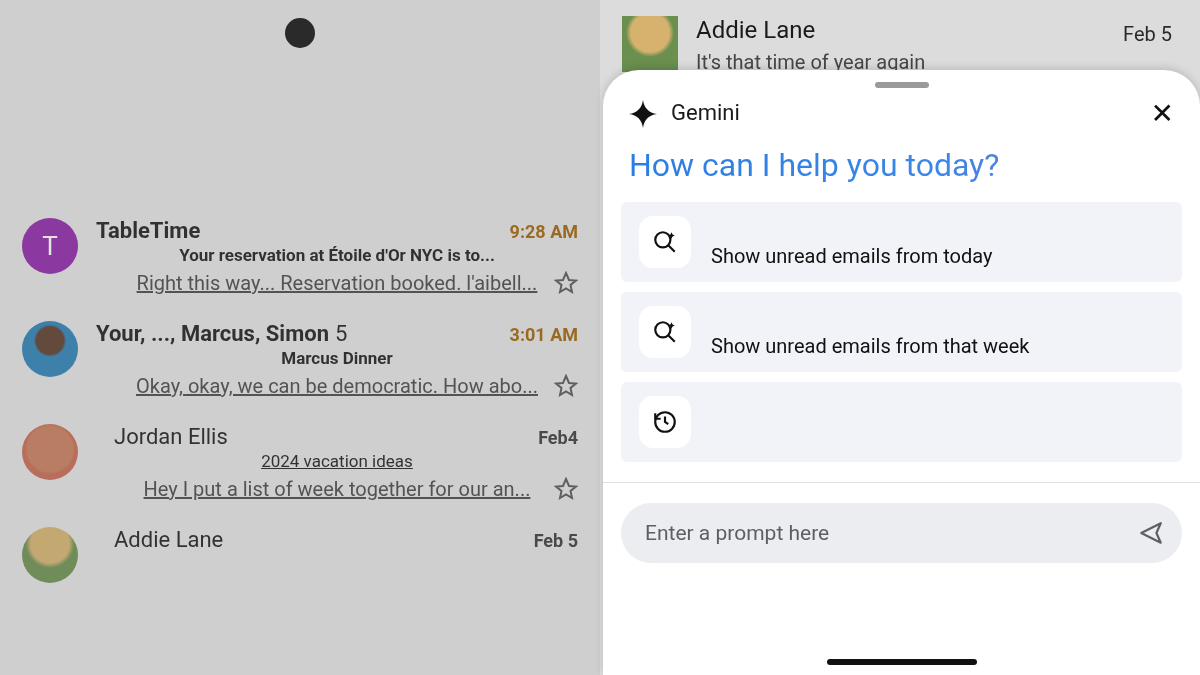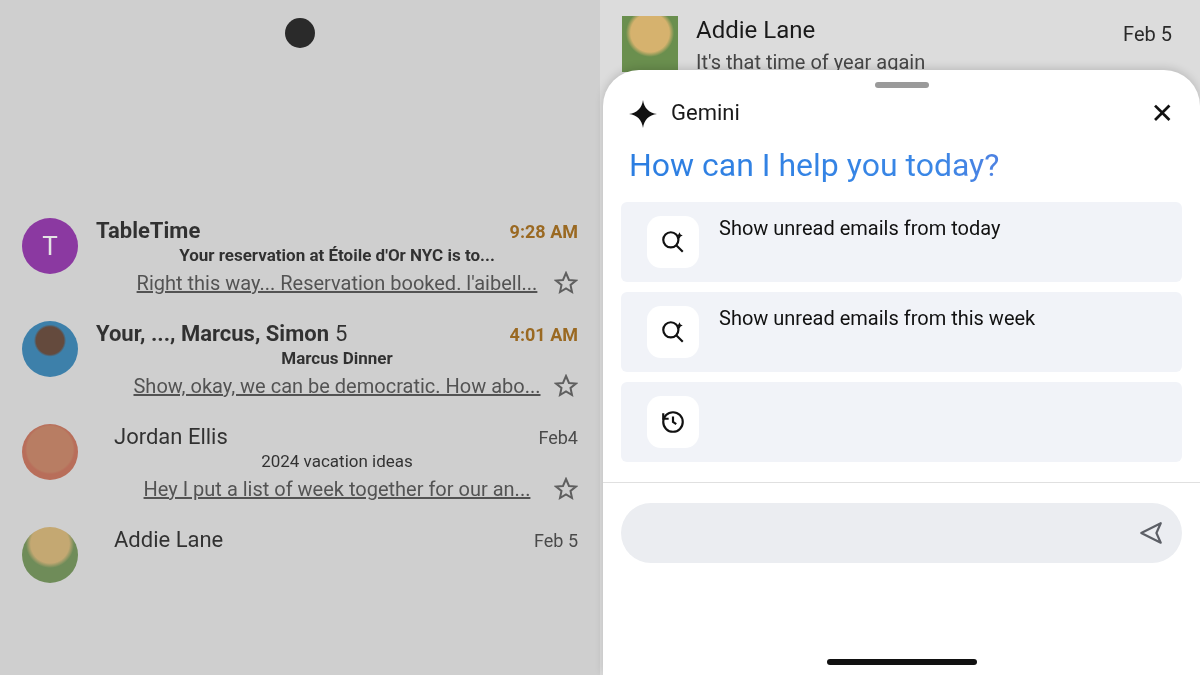--- a/index.html
+++ b/index.html
@@ -56,23 +56,23 @@
   .av-purple { background:#8e24aa; }
   .av-photo1 { background: radial-gradient(circle at 50% 35%, #5b3a2a 0 30%, #2a7fb5 35% 100%); }
   .av-photo2 { background: radial-gradient(circle at 50% 45%, #c77b5a 0 55%, #c7684f 60% 100%); }
   .av-photo3 { background: radial-gradient(circle at 50% 30%, #d6b26e 0 40%, #6a8f4e 50% 100%); }
   .email .body { flex:1; min-width:0;text-align:center; }
   .sender-row { display:flex; align-items:baseline; gap:8px; justify-content:space-between;}
   .sender { font-size: 22px; font-weight:700; color:#1a1a1a; white-space:nowrap; overflow:hidden; text-overflow:ellipsis; }
   .sender.normal { font-weight:400;margin-left:18px; }
   .count { font-weight:400; color:#1a1a1a; margin-left:6px; }
   .time { font-size: 18px; color:#a16207; font-weight:700; white-space:nowrap; }
-  .time.light { font-weight:400; color:#3a3a3a; }
+  .time.light { font-weight:700; color:#3a3a3a; }
   .subject { font-size: 17px; font-weight:700; color:#1a1a1a; margin-top:2px; white-space:nowrap; overflow:hidden; text-overflow:ellipsis;}
-  .subject.normal { font-weight:400; }
+  .subject.normal { font-weight:400;text-decoration:underline; }
   .snippet { font-size: 20px; color:#464646; margin-top:6px; white-space:nowrap; overflow:hidden; text-overflow:ellipsis;text-decoration:underline;}
   .star { position:absolute; right: 22px; bottom: 14px; width:24px; height:24px; color:#555;}
   .star svg { display:block; width:100%; height:100%;}
 
   
   .right-pane { background:#dcdcdc; position:relative; }
   .peek-email {
     display:flex; align-items:flex-start; gap:18px; padding: 16px 22px 0 22px;
   }
   .peek-email .av { width:56px; height:56px;}
@@ -91,22 +91,22 @@
   .sheet-header .sparkle { width:28px; height:28px; color:#111;}
   .sheet-title { font-size:22px; color:#1a1a1a;}
   .close { margin-left:auto; font-size:28px; color:#111; cursor:pointer; line-height:1;}
   .hero {
     font-size: 32px; font-weight:400; padding: 8px 26px 18px 26px;
     background: linear-gradient(90deg, #2a7de1 0%, #3a87e6 55%, #8772d7 100%);
     -webkit-background-clip: text; background-clip: text; color: transparent;
   }
   .suggestions { padding: 0 18px; display:flex; flex-direction:column; gap:10px;}
   .sugg {
-    background:#f1f3f8; border-radius:6px; display:flex; align-items:flex-start;
-    padding: 14px 26px; gap:20px; font-size:20px; color:#111;
+    background:#f1f3f8; border-radius:6px; display:flex; align-items:flex-end;
+    padding: 14px 18px; gap:20px; font-size:20px; color:#111;
   }
   .sugg .ico {
     width:52px; height:52px; border-radius:14px; background:#fff;
     display:flex; align-items:center; justify-content:center; flex-shrink:0;
   }
   .sugg .ico svg { width:26px; height:26px; display:block; color:#111;}
   .divider { height:1px; background:#e0e0e0; margin: 20px 0 0; }
   .prompt-row { padding: 20px 18px 0; }
   .prompt {
     background:#ebedf1; border-radius:32px; height:60px;
@@ -182,24 +182,24 @@
           <path d="M12 2 L15 9 L22 9.5 L16.5 14 L18 21 L12 17.5 L6 21 L7.5 14 L2 9.5 L9 9 Z"></path>
         </svg>
     </div>
   </div>
 
   <div class="email">
     <div class="av av-photo1"></div>
     <div class="body">
       <div class="sender-row">
         <span class="sender"><span>Your, ..., Marcus, Simon</span><span class="count">5</span></span>
-        <span class="time">4:01 AM</span>
+        <span class="time">3:01 AM</span>
       </div>
       <div class="subject">Marcus Dinner</div>
-      <div class="snippet">Show, okay, we can be democratic. How abo...</div>
+      <div class="snippet">Okay, okay, we can be democratic. How abo...</div>
     </div>
     <div class="star">
       <svg viewBox="0 0 24 24" fill="none" stroke="currentColor" stroke-width="2">
           <path d="M12 2 L15 9 L22 9.5 L16.5 14 L18 21 L12 17.5 L6 21 L7.5 14 L2 9.5 L9 9 Z"></path>
         </svg>
     </div>
   </div>
 
   <div class="email">
     <div class="av av-photo2"></div>
@@ -265,37 +265,38 @@
         <span>Show unread emails from today</span>
       </div>
       <div class="sugg">
         <div class="ico">
           <svg viewBox="0 0 24 24" fill="none" stroke="currentColor" stroke-width="2">
               <circle cx="10" cy="10" r="7"></circle>
               <line x1="15" y1="15" x2="21" y2="21"></line>
               <path d="M18 3 L19 5 L21 6 L19 7 L18 9 L17 7 L15 6 L17 5 Z" fill="currentColor" stroke="none"></path>
             </svg>
         </div>
-        <span>Show unread emails from this week</span>
+        <span>Show unread emails from that week</span>
       </div>
       <div class="sugg">
         <div class="ico">
           <svg viewBox="0 0 24 24" fill="none" stroke="currentColor" stroke-width="2">
               <circle cx="12" cy="12" r="9"></circle>
               <path d="M12 7 L12 12 L15 14"></path>
               <path d="M3 4 L3 9 L8 9" fill="none"></path>
             </svg>
         </div>
       </div>
     </div>
 
     <div class="divider"></div>
 
     <div class="prompt-row">
       <div class="prompt">
+        <span>Enter a prompt here</span>
         <span class="send">
           <svg viewBox="0 0 24 24" fill="none" stroke="currentColor" stroke-width="2">
               <path d="M3 12 L21 3 L17 12 L21 21 Z" stroke-linejoin="round"></path>
             </svg>
         </span>
       </div>
     </div>
 
     <div class="home-indicator"></div>
   </div>

